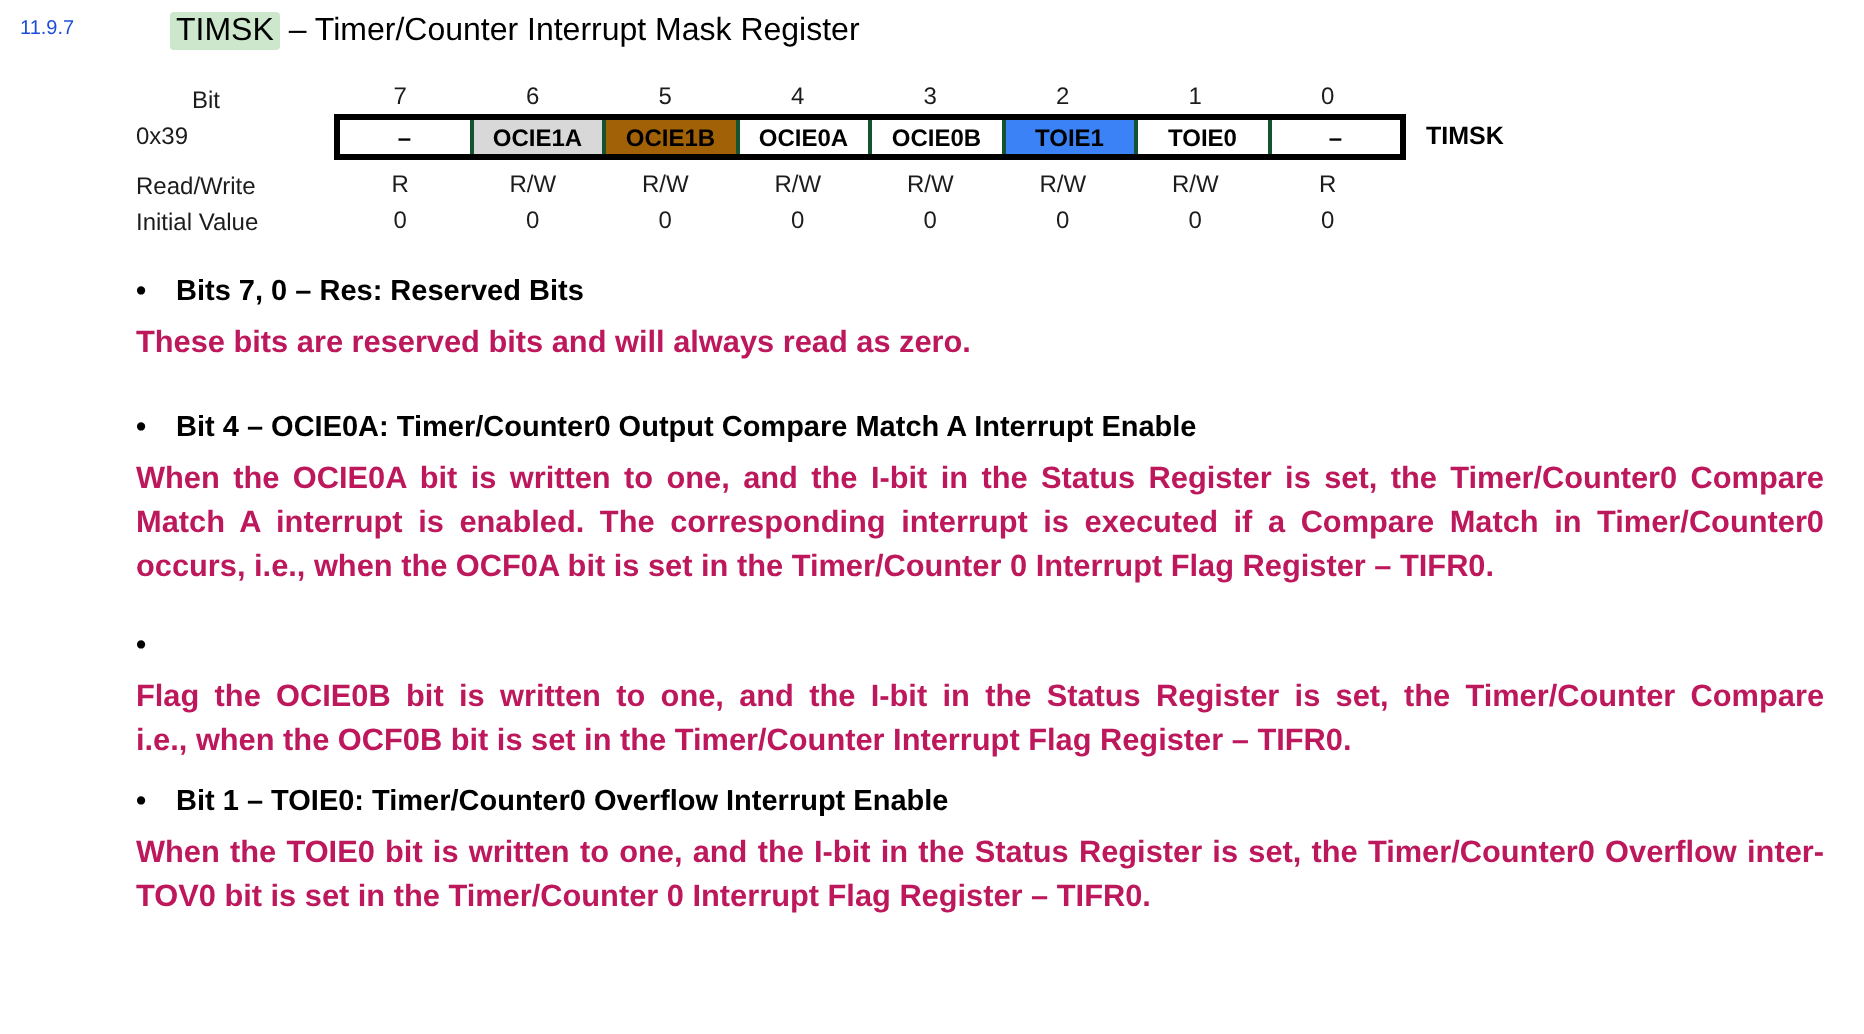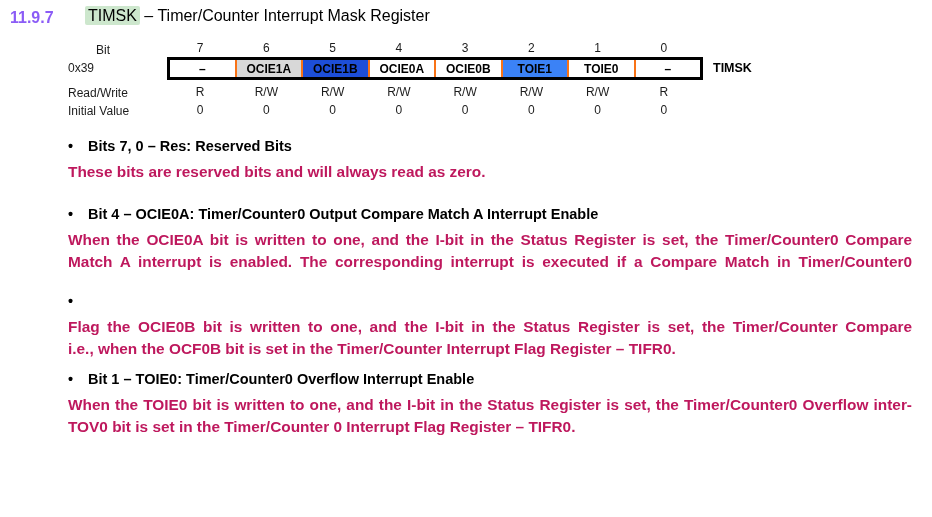--- a/index.html
+++ b/index.html
@@ -4,21 +4,21 @@
 <style>
   html,body{margin:0;padding:0;background:#fff;}
   .page{
     position:relative; width:932px; height:517px; background:#ffffff;
     font-family:"Liberation Sans","DejaVu Sans",sans-serif; color:#1c1c1c;
     overflow:hidden;
   }
   
   .sec-num{
     position:absolute; top:9px; left:10px;
-    font-size:16px; font-weight:bold; color:#8b5cf6;
+    font-size:10px; font-weight:normal; color:#1d4ed8;
   }
   .title{
     position:absolute; top:7px; left:85px;
     font-size:16px; font-weight:normal; color:#000; white-space:nowrap;
   }
   .hl{ padding:1px 3px; border-radius:2px; }
   
   .rowlbl{
     position:absolute; left:68px; width:99px; font-size:12px; color:#1c1c1c;
   }
@@ -29,21 +29,21 @@
   .row-bits{top:41px;} .row-rw{top:85px;} .row-init{top:103px;}
   .cellsrow .c{
     flex:1 1 0; text-align:center; font-size:12px; color:#1c1c1c;
   }
   .regrow{
     position:absolute; left:167px; top:57px; width:536px; height:23px;
     box-sizing:border-box; border:3px solid #000; display:flex; background:#fff;
   }
   .regrow .rc{
     flex:1 1 0; display:flex; align-items:center; justify-content:center;
-    font-size:12px; font-weight:bold; color:#000; border-left:2px solid #f97316;
+    font-size:12px; font-weight:bold; color:#000; border-left:2px solid #14532d;
     overflow:hidden; white-space:nowrap;
   }
   .regrow .rc:first-child{ border-left:none; }
   .regname{
     position:absolute; left:713px; top:57px; height:23px; line-height:23px;
     font-size:12.5px; font-weight:bold; color:#000;
   }
   
   .sections{ position:absolute; left:68px; top:136px; width:844px; }
   .section .head{
@@ -82,21 +82,21 @@
     <div class="c">4</div>
     <div class="c">3</div>
     <div class="c">2</div>
     <div class="c">1</div>
     <div class="c">0</div>
   </div>
 
   <div class="regrow">
     <div class="rc">–</div>
     <div class="rc" style="background: rgb(216, 216, 216);">OCIE1A</div>
-    <div class="rc" style="background: #1d4ed8;">OCIE1B</div>
+    <div class="rc" style="background: #a16207;">OCIE1B</div>
     <div class="rc">OCIE0A</div>
     <div class="rc">OCIE0B</div>
     <div class="rc" style="background: #3b82f6;">TOIE1</div>
     <div class="rc">TOIE0</div>
     <div class="rc">–</div>
   </div>
   <div class="regname">TIMSK</div>
 
   <div class="cellsrow row-rw">
     <div class="c">R</div>
@@ -130,20 +130,21 @@
       <div class="line">These bits are reserved bits and will always read as zero.</div>
     </div>
 
     <div class="section">
       <div class="head">
         <span class="bullet">•</span>
         <span>Bit 4 – OCIE0A: Timer/Counter0 Output Compare Match A Interrupt Enable</span>
       </div>
       <div class="line jl">When the OCIE0A bit is written to one, and the I-bit in the Status Register is set, the Timer/Counter0 Compare</div>
       <div class="line jl">Match A interrupt is enabled. The corresponding interrupt is executed if a Compare Match in Timer/Counter0</div>
+      <div class="line">occurs, i.e., when the OCF0A bit is set in the Timer/Counter 0 Interrupt Flag Register – TIFR0.</div>
     </div>
 
     <div class="section">
       <div class="head">
         <span class="bullet">•</span>
       </div>
       <div class="line jl">Flag the OCIE0B bit is written to one, and the I-bit in the Status Register is set, the Timer/Counter Compare</div>
       <div class="line">i.e., when the OCF0B bit is set in the Timer/Counter Interrupt Flag Register – TIFR0.</div>
     </div>
 

